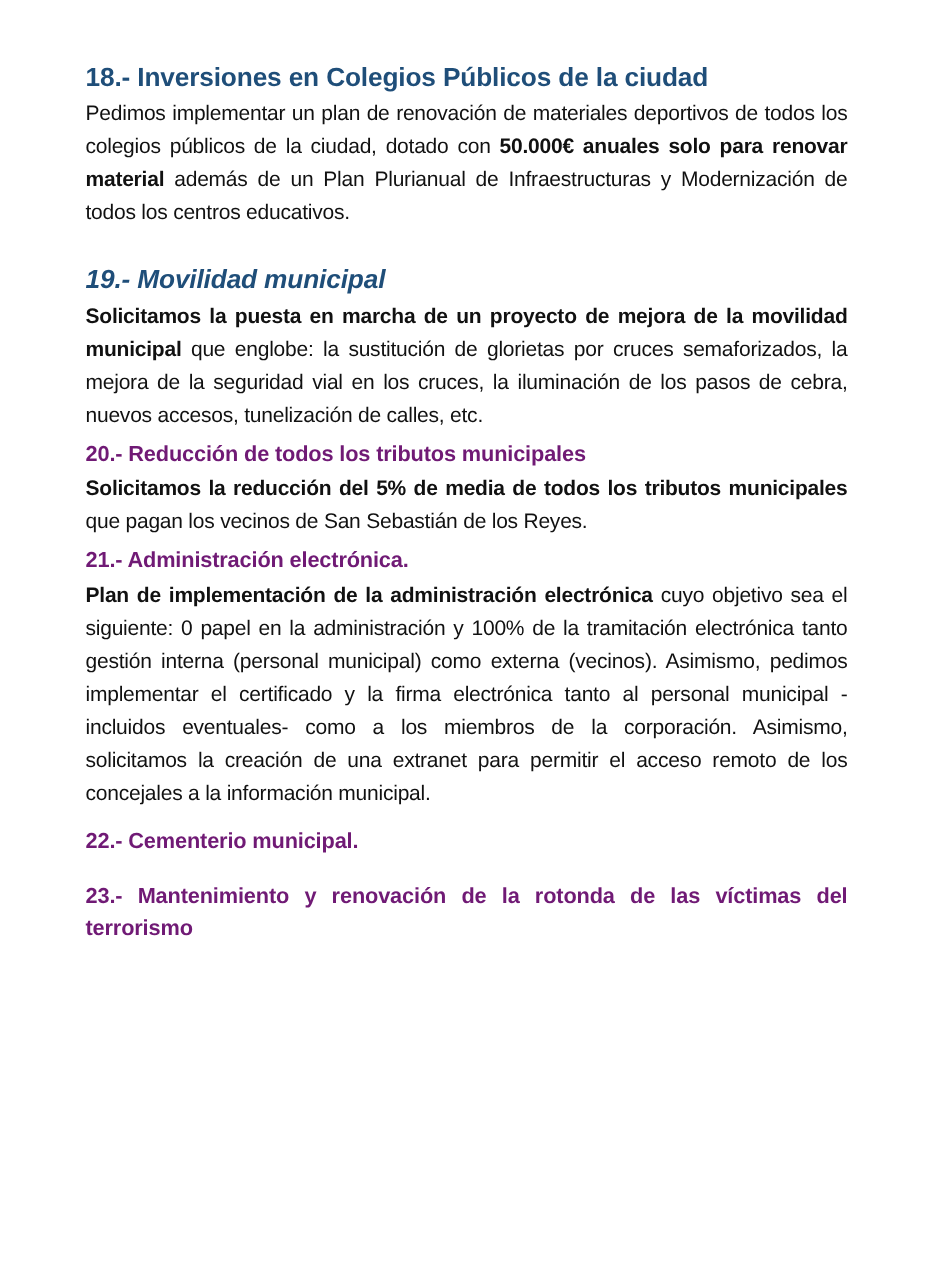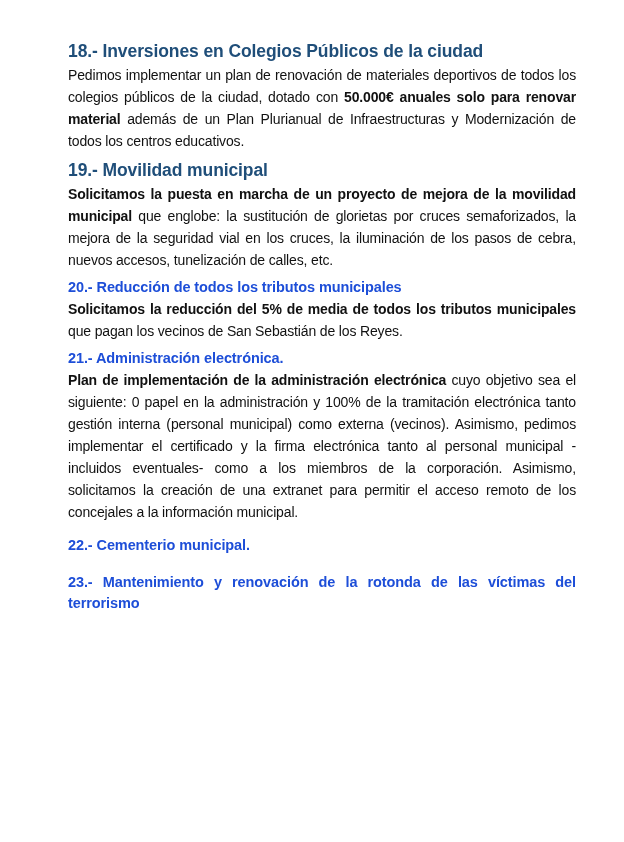--- a/index.html
+++ b/index.html
@@ -10,55 +10,55 @@
     body {
       width: 624px;
       height: 842px;
       overflow: hidden;
       position: relative;
       font-family: "Liberation Sans", sans-serif;
       color: #111111;
     }
     .page {
       position: absolute;
-      left: 68px;
+      left: 57px;
       top: 38px;
       width: 508px;
     }
     .h-large {
       font-size: 17.5px;
       font-weight: bold;
       color: #1f4e79;
       margin: 0;
       line-height: 26px;
       letter-spacing: -0.1px;
     }
     .h-small {
       font-size: 14.5px;
       font-weight: bold;
-      color: #1d4ed8;
+      color: #701a75;
       margin: 0;
       line-height: 21px;
       letter-spacing: -0.1px;
     }
     .h-small.justify {
       text-align: justify;
       text-align-last: left;
     }
     p.body {
       font-size: 14px;
       line-height: 22px;
       margin: 0;
       text-align: justify;
       letter-spacing: -0.15px;
     }
     p.body b { font-weight: bold; }
     .sec18-h { margin-top: 0; }
     .sec18-p { margin-top: 9px; }
-    .sec19-h { margin-top: 5px; }
+    .sec19-h { margin-top: 21px; font-style: italic; }
     .sec19-p { margin-top: 10px; }
     .sec20-h { margin-top: 6px; }
     .sec20-p { margin-top: 9px; }
     .sec21-h { margin-top: 6px; }
     .sec21-p { margin-top: 9px; }
     .sec22-h { margin-top: 12px; }
     .sec22-p { margin-top: 9px; }
     .sec23-h { margin-top: 16px; }
     .sec23-p { margin-top: 10px; }
   </style>

